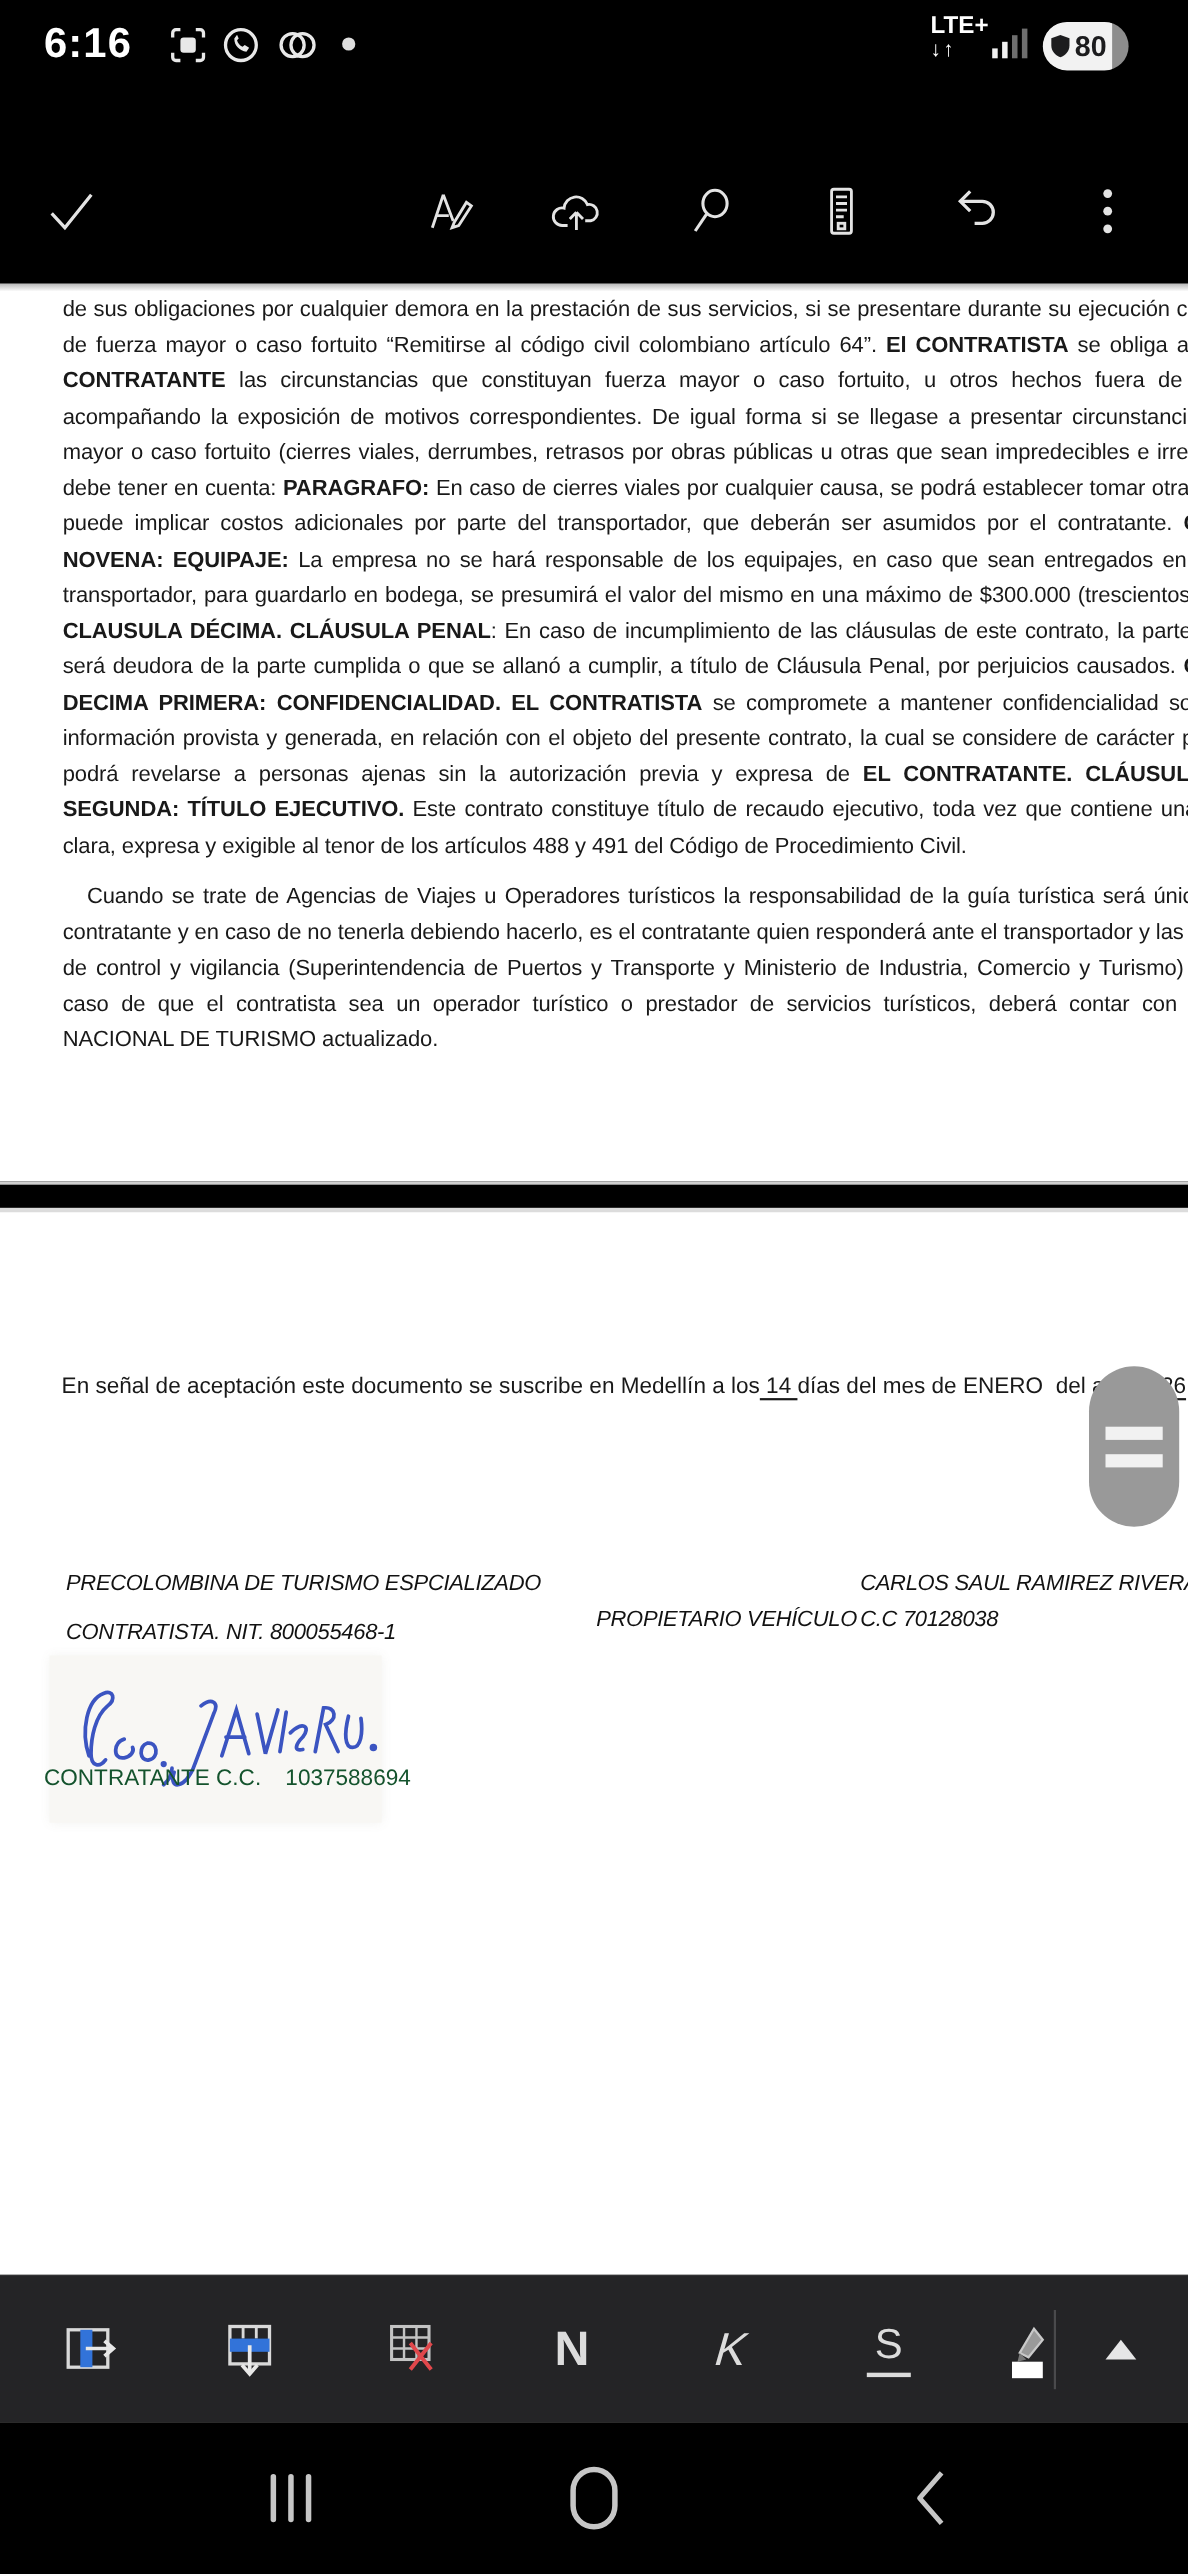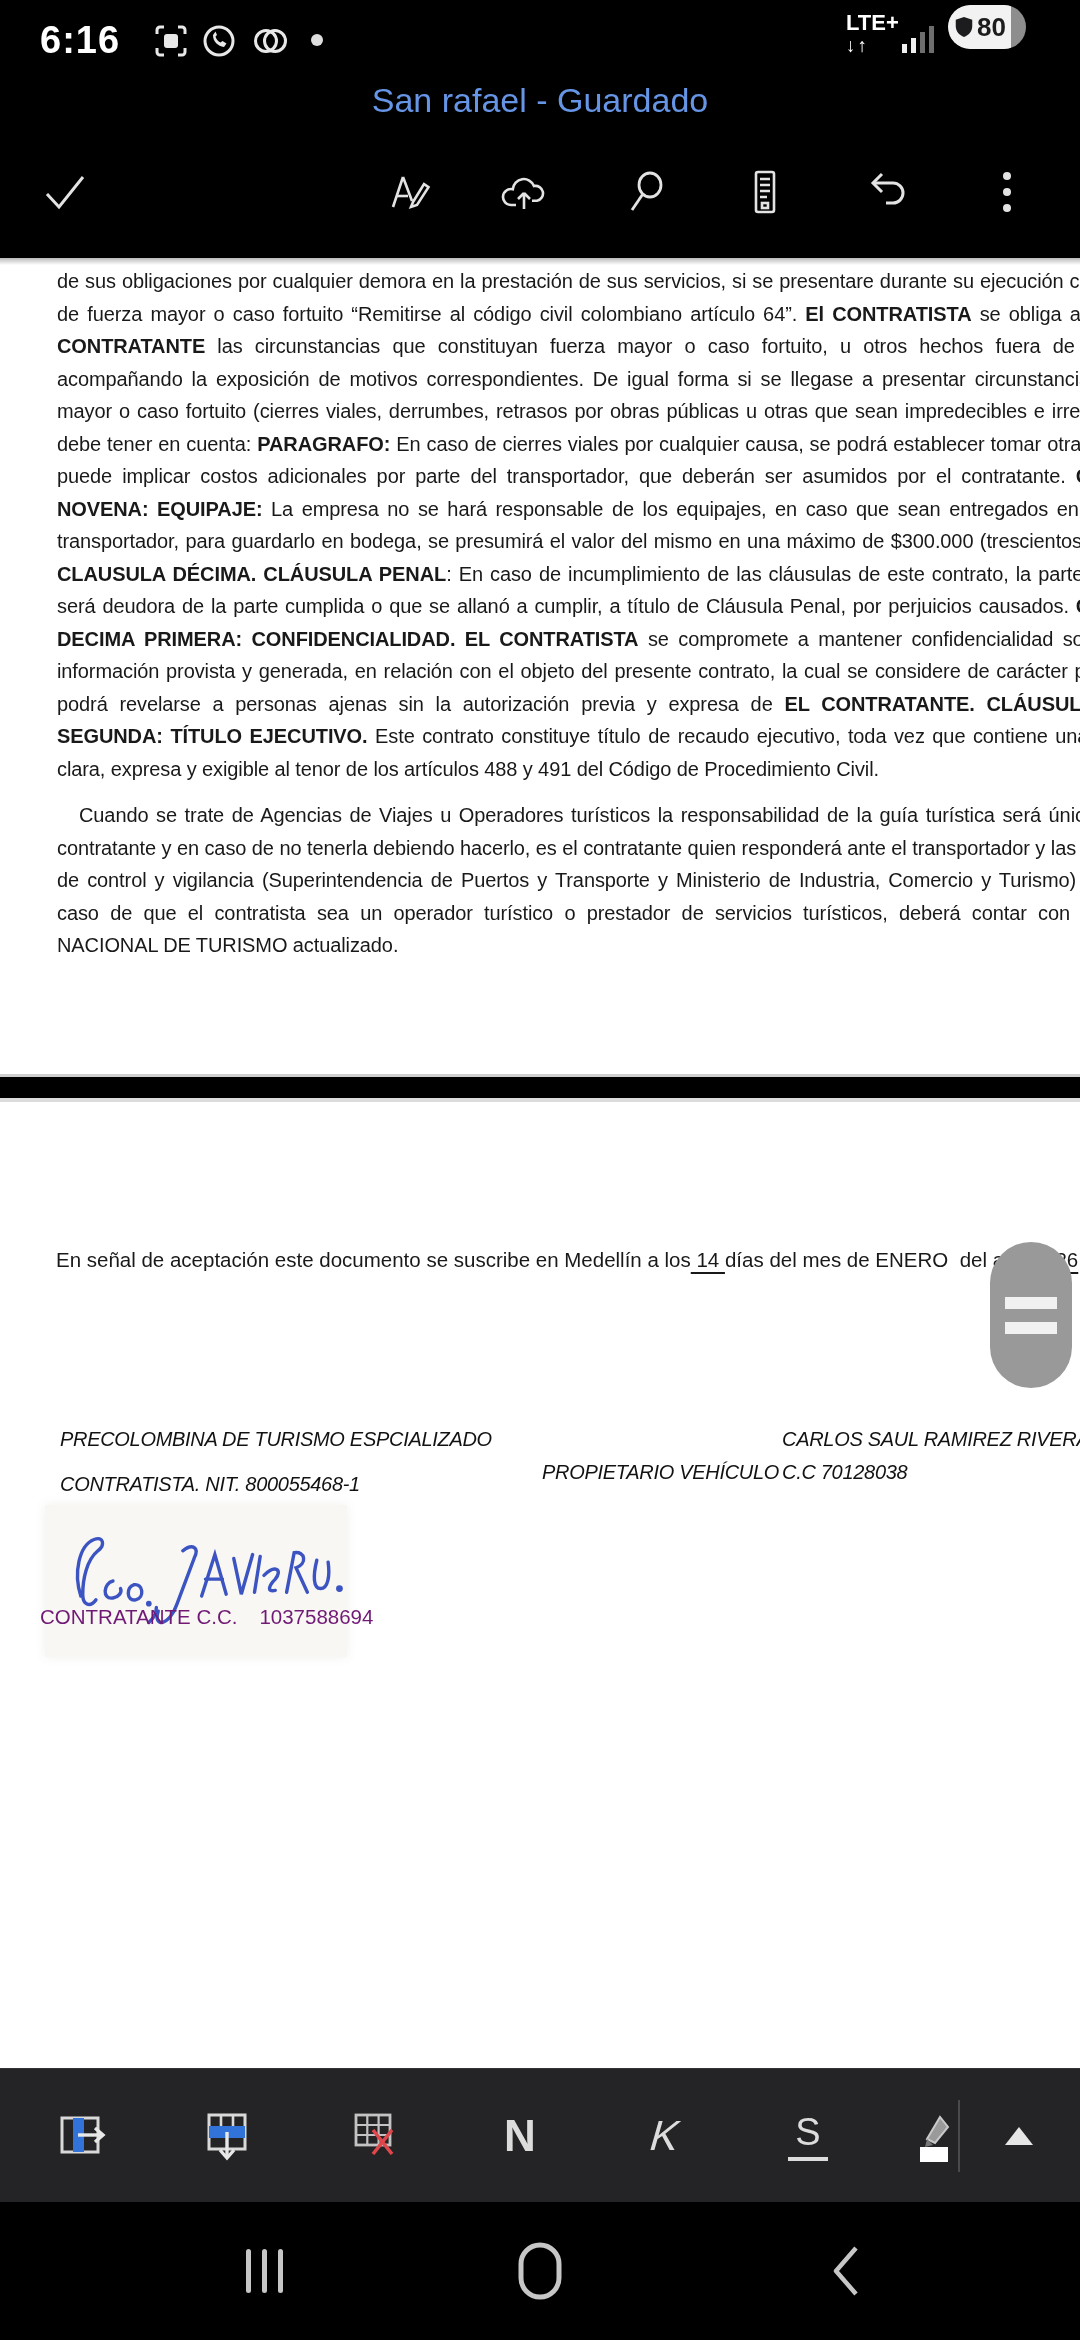--- a/index.html
+++ b/index.html
@@ -8,21 +8,21 @@
   
   .topbar{position:absolute;top:0;left:0;width:1080px;height:258px;background:#000000;color:#ececec;}
   .statusbar{position:absolute;top:0;left:0;width:100%;height:78px;}
   .sb-time{position:absolute;left:40px;top:19px;font-size:38px;font-weight:700;color:#fff;letter-spacing:1px;}
   .sb-ic{position:absolute;top:22px;}
   .sb-dot{position:absolute;left:311px;top:34px;width:12px;height:12px;border-radius:50%;background:#dedede;}
   .lte{position:absolute;left:846px;top:12px;text-align:left;line-height:1;color:#fff;}
   .lte .l1{font-size:22px;font-weight:700;}
   .lte .l2{font-size:19px;margin-top:2px;letter-spacing:2px;}
   .sig{position:absolute;left:900px;top:22px;}
-  .battery{position:absolute;left:948px;top:5px;width:78px;height:44px;border-radius:22px;background:#8d8d8d;overflow:hidden;}
+  .battery{position:absolute;left:948px;top:20px;width:78px;height:44px;border-radius:22px;background:#8d8d8d;overflow:hidden;}
   .battery .fill{position:absolute;left:0;top:0;width:63px;height:44px;background:#f2f2f2;border-radius:22px 0 0 22px;}
   .battery .inner{position:absolute;left:0;top:0;width:63px;height:44px;display:flex;align-items:center;justify-content:center;gap:2px;}
   .battery .pct{font-size:26px;font-weight:700;color:#1c1c1e;}
   .titlerow{position:absolute;top:78px;left:0;width:100%;height:50px;text-align:center;}
   .doctitle{font-size:34px;color:#6695e6;line-height:44px;}
   .toolbar{position:absolute;top:128px;left:0;width:100%;height:130px;}
   .tb-btn{position:absolute;top:64px;transform:translate(-50%,-50%);width:60px;height:60px;display:flex;align-items:center;justify-content:center;background:none;border:none;padding:0;}
   
   .doc{position:absolute;top:258px;left:0;width:1080px;height:1810px;background:#fff;overflow:hidden;}
   .doc::before{content:"";position:absolute;top:0;left:0;width:100%;height:7px;
@@ -38,21 +38,21 @@
   .page2{position:relative;width:1080px;height:966px;background:#fff;}
   .accept{position:absolute;left:56px;top:146px;margin:0;font-size:20.5px;color:#191919;white-space:pre;}
   .accept .u{text-decoration:underline;text-underline-offset:5px;text-decoration-thickness:2px;}
   .scrollhandle{position:absolute;right:8px;top:140px;width:82px;height:146px;border-radius:41px;background:#999;
         display:flex;flex-direction:column;align-items:center;justify-content:center;gap:13px;}
   .scrollhandle .bar{width:52px;height:12px;background:#f1f1f1;}
   .signames{position:absolute;top:0;left:0;width:100%;font-size:20px;color:#121212;letter-spacing:-0.3px;white-space:nowrap;}
   .sn{position:absolute;font-style:italic;}
   .sig-patch{position:absolute;left:45px;top:403px;width:302px;height:152px;background:#f8f7f4;
         box-shadow:0 0 10px rgba(120,115,100,0.10);}
-  .contratante{position:absolute;left:40px;top:503px;font-size:20.5px;color:#701a75;white-space:nowrap;z-index:3;text-align:right;}
+  .contratante{position:absolute;left:40px;top:503px;font-size:20.5px;color:#14532d;white-space:nowrap;z-index:3;text-align:right;}
   .contratante .num{margin-left:22px;}
   
   .fmtbar{position:absolute;top:2068px;left:0;width:1080px;height:134px;background:#242426;border-top:1px solid #343436;box-sizing:border-box;}
   .fb-btn{position:absolute;top:67px;transform:translate(-50%,-50%);width:78px;height:78px;display:flex;align-items:center;justify-content:center;background:none;border:none;padding:0;color:#dcdcdc;}
   .fb-divider{position:absolute;left:958px;top:31px;width:2px;height:72px;background:#4a4a4c;}
   .txt-n{font-size:44px;font-weight:700;color:#dcdcdc;}
   .txt-k{font-size:42px;color:#dcdcdc;display:inline-block;transform:skewX(-16deg);}
   .txt-s{font-size:38px;color:#dcdcdc;display:inline-block;border-bottom:4px solid #dcdcdc;padding:0 7px 3px 7px;}
   .caret-up{width:0;height:0;border-left:14px solid transparent;border-right:14px solid transparent;border-bottom:18px solid #e6e6e6;}
   
@@ -108,23 +108,20 @@
           <span>
             <svg width="22" height="24" viewBox="0 0 24 26">
                 <path d="M12 2l9 3v7c0 6-4 10-9 12-5-2-9-6-9-12V5z" fill="#1c1c1e"></path>
               </svg>
           </span>
           <span class="pct">80</span>
         </div>
       </div>
     </div>
 
-    <div class="titlerow">
-      <span class="doctitle">San rafael - Guardado</span>
-    </div>
 
     <div class="toolbar">
       <button class="tb-btn" style="left:65px">
         <span>
           <svg width="52" height="46" viewBox="0 0 52 46" fill="none" stroke="#e3e3e3" stroke-width="3">
               <path d="M8 25l12 13L44 8"></path>
             </svg>
         </span>
       </button>
       <button class="tb-btn" style="left:410px">

